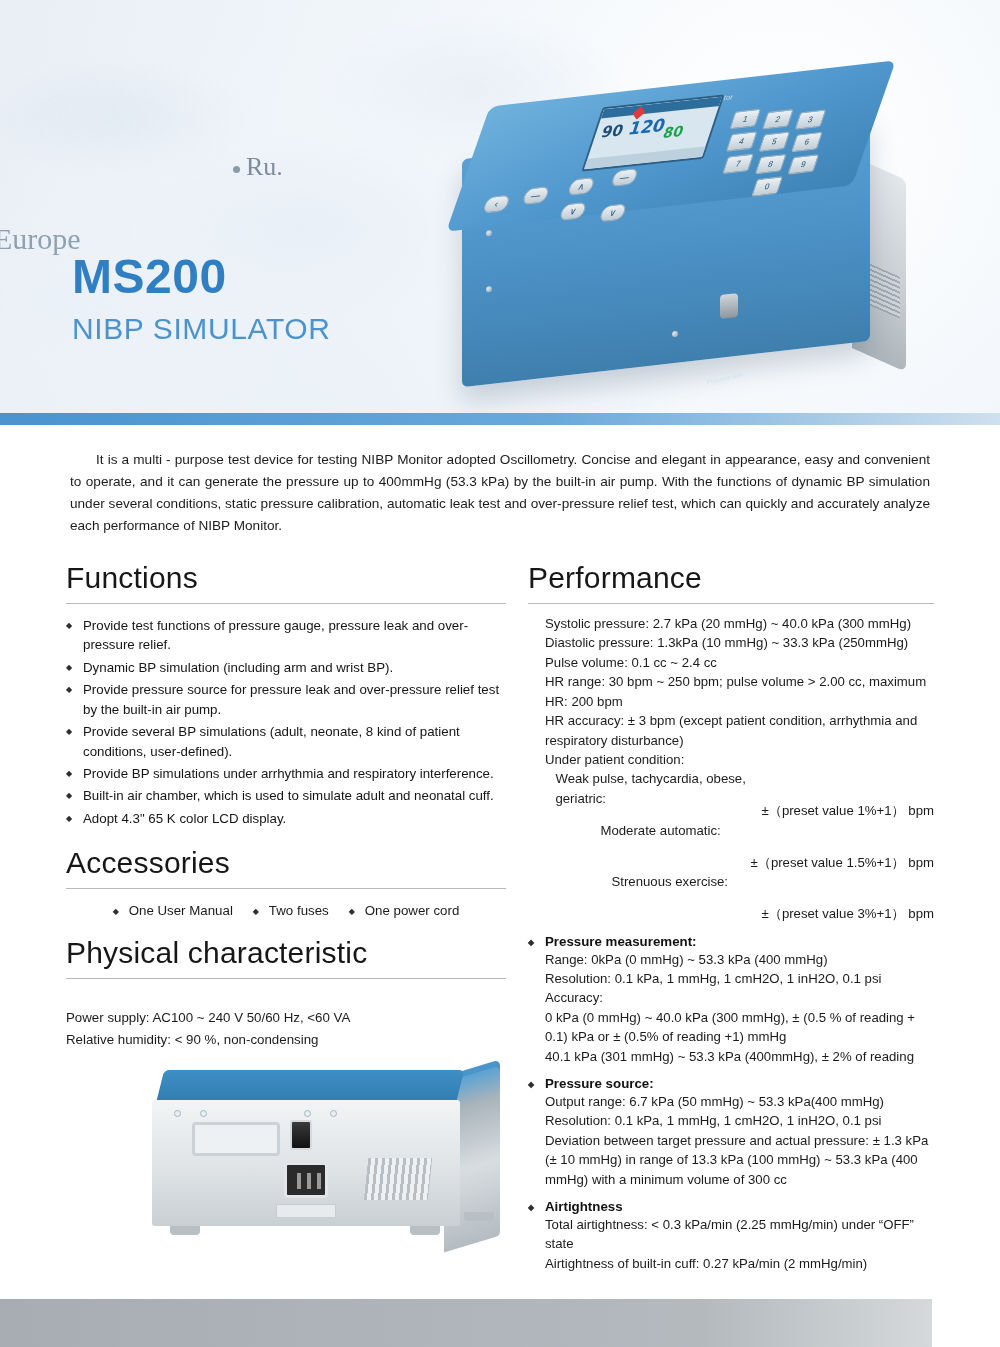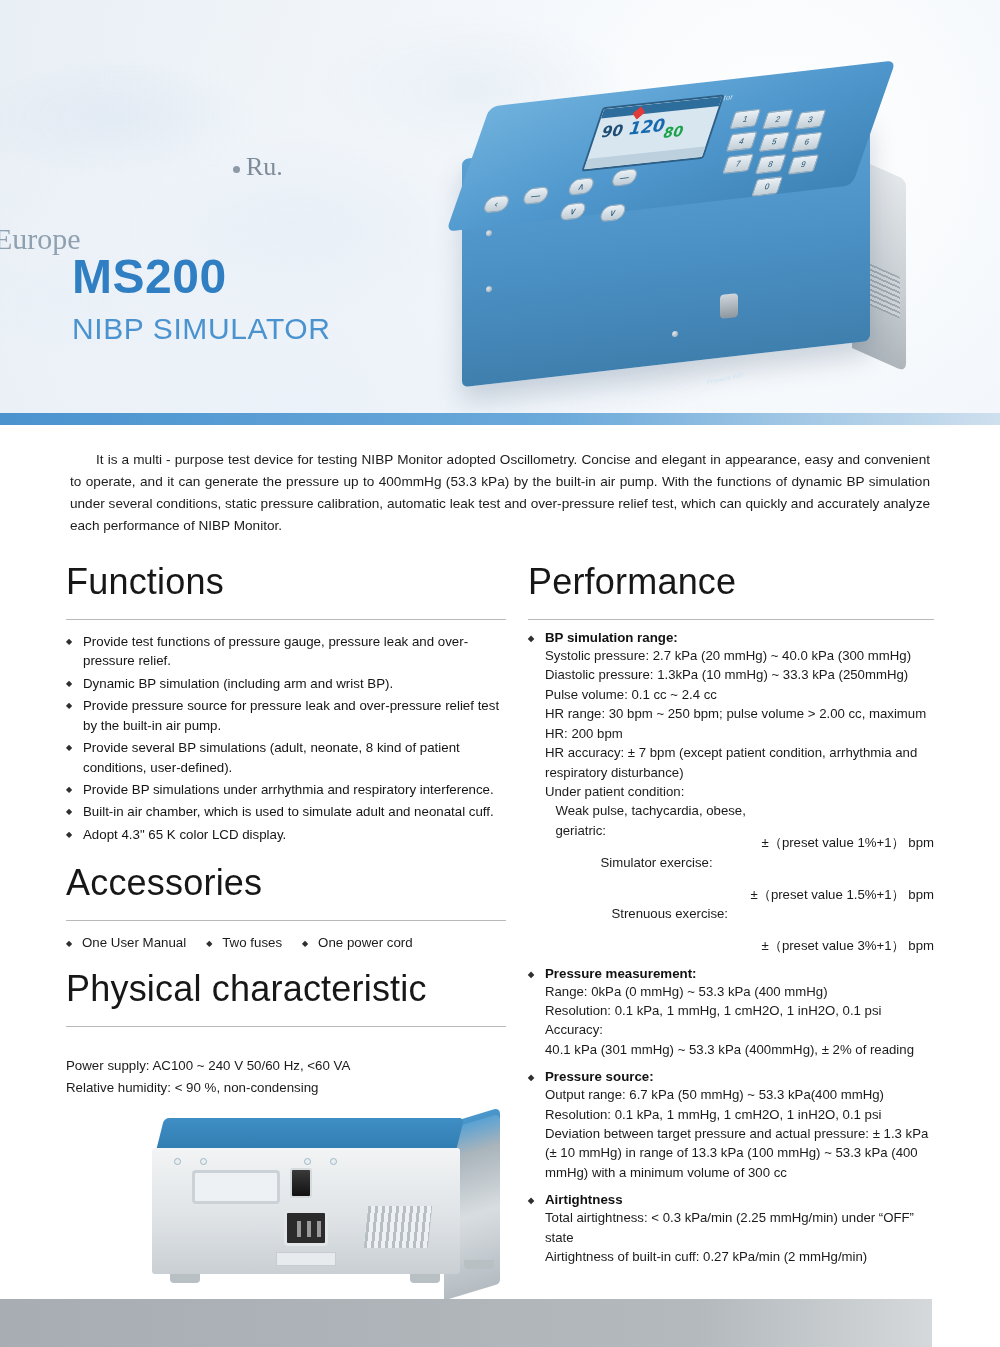--- a/index.html
+++ b/index.html
@@ -141,34 +141,34 @@
     margin:24px 70px 8px 70px;
     font-size:13.6px; line-height:1.62; text-align:justify; color:#1c1c1c;
   }
   .intro .indent { display:inline-block; width:26px; }
 
   .cols { display:flex; margin:16px 66px 0 66px; gap:22px; }
   .col-left { width:440px; }
   .col-right { width:432px; }
 
   h2.sec {
-    font-size:36px; font-weight:normal; color:#171717; margin:8px 0 0 0;
-    padding-bottom:16px; border-bottom:1px solid #b9b9b9; letter-spacing:.2px;
+    font-size:30px; font-weight:normal; color:#171717; margin:8px 0 0 0;
+    padding-bottom:8px; border-bottom:1px solid #b9b9b9; letter-spacing:.2px;
   }
   h2.sec.tight { margin-top:18px; }
 
   ul.bul { list-style:none; margin:12px 0 0 0; padding:0; }
   ul.bul li {
     position:relative; padding-left:17px; font-size:13.3px; line-height:1.46;
     margin-bottom:3px; color:#151515;
   }
   ul.bul li::before {
     content:"\25C6"; position:absolute; left:0; top:0; font-size:8px; color:#2f2f2f; line-height:19px;
   }
-  .acc-row { margin-top:14px; font-size:13.3px; display:flex; gap:20px; }
+  .acc-row { margin-top:14px; font-size:13.3px; display:flex; gap:20px;justify-content:center; }
   .acc-row span.item { position:relative; padding-left:16px; }
   .acc-row span.item::before {
     content:"\25C6"; position:absolute; left:0; top:0; font-size:8px; color:#2f2f2f; line-height:18px;
   }
   .phys { margin-top:28px; font-size:13.3px; line-height:1.62; }
 
   
   .perf-block { margin-top:10px; }
   .perf-head {
     position:relative; padding-left:17px; font-size:13.3px; font-weight:bold; color:#111;
@@ -365,49 +365,49 @@
         <div class="rear-foot" style="left:320px; top:146px;"></div>
       </div>
 
     </div>
 
     <div class="col-right">
 
       <h2 class="sec">Performance</h2>
 
       <div class="perf-block">
-        <div class="perf-head">BP simulation range:</div>
         <div class="perf-lines">
           <div>Systolic pressure: 2.7 kPa (20 mmHg) ~ 40.0 kPa (300 mmHg)</div>
           <div>Diastolic pressure: 1.3kPa (10 mmHg) ~ 33.3 kPa (250mmHg)</div>
           <div>Pulse volume: 0.1 cc ~ 2.4 cc</div>
           <div>HR range: 30 bpm ~ 250 bpm; pulse volume &gt; 2.00 cc, maximum HR: 200 bpm</div>
-          <div>HR accuracy: ± 7 bpm (except patient condition, arrhythmia and respiratory disturbance)</div>
+          <div>HR accuracy: ± 3 bpm (except patient condition, arrhythmia and respiratory disturbance)</div>
           <div>Under patient condition:</div>
           <div class="cond-row">
             <span class="nm nopad">Weak pulse, tachycardia, obese, geriatric:</span>
             <span class="vl">±（preset value 1%+1） bpm</span>
           </div>
           <div class="cond-row">
-            <span class="nm">Simulator exercise:</span>
+            <span class="nm">Moderate automatic:</span>
             <span class="vl">±（preset value 1.5%+1） bpm</span>
           </div>
           <div class="cond-row">
             <span class="nm">Strenuous exercise:</span>
             <span class="vl">±（preset value 3%+1） bpm</span>
           </div>
         </div>
       </div>
 
       <div class="perf-block">
         <div class="perf-head">Pressure measurement:</div>
         <div class="perf-lines">
           <div>Range: 0kPa (0 mmHg) ~ 53.3 kPa (400 mmHg)</div>
           <div>Resolution: 0.1 kPa, 1 mmHg, 1 cmH2O, 1 inH2O, 0.1 psi</div>
           <div>Accuracy:</div>
+          <div>0 kPa (0 mmHg) ~ 40.0 kPa (300 mmHg), ± (0.5 % of reading + 0.1) kPa or ± (0.5% of reading +1) mmHg</div>
           <div>40.1 kPa (301 mmHg) ~ 53.3 kPa (400mmHg), ± 2% of reading</div>
         </div>
       </div>
 
       <div class="perf-block">
         <div class="perf-head">Pressure source:</div>
         <div class="perf-lines">
           <div>Output range: 6.7 kPa (50 mmHg) ~ 53.3 kPa(400 mmHg)</div>
           <div>Resolution: 0.1 kPa, 1 mmHg, 1 cmH2O, 1 inH2O, 0.1 psi</div>
           <div>Deviation between target pressure and actual pressure: ± 1.3 kPa (± 10 mmHg) in range of 13.3 kPa (100 mmHg) ~ 53.3 kPa (400 mmHg) with a minimum volume of 300 cc</div>

